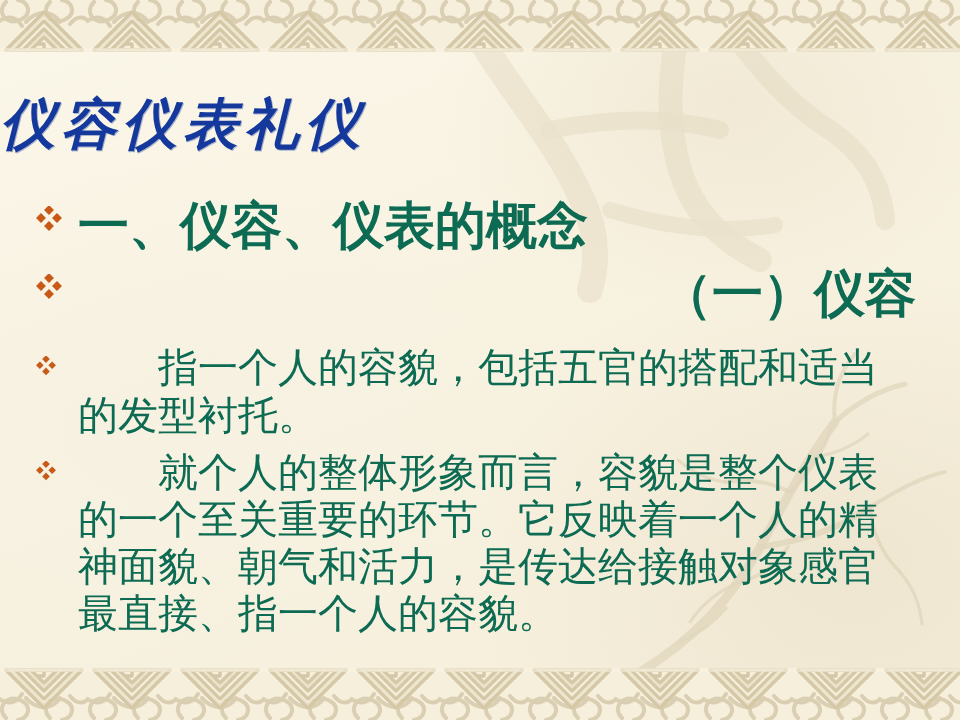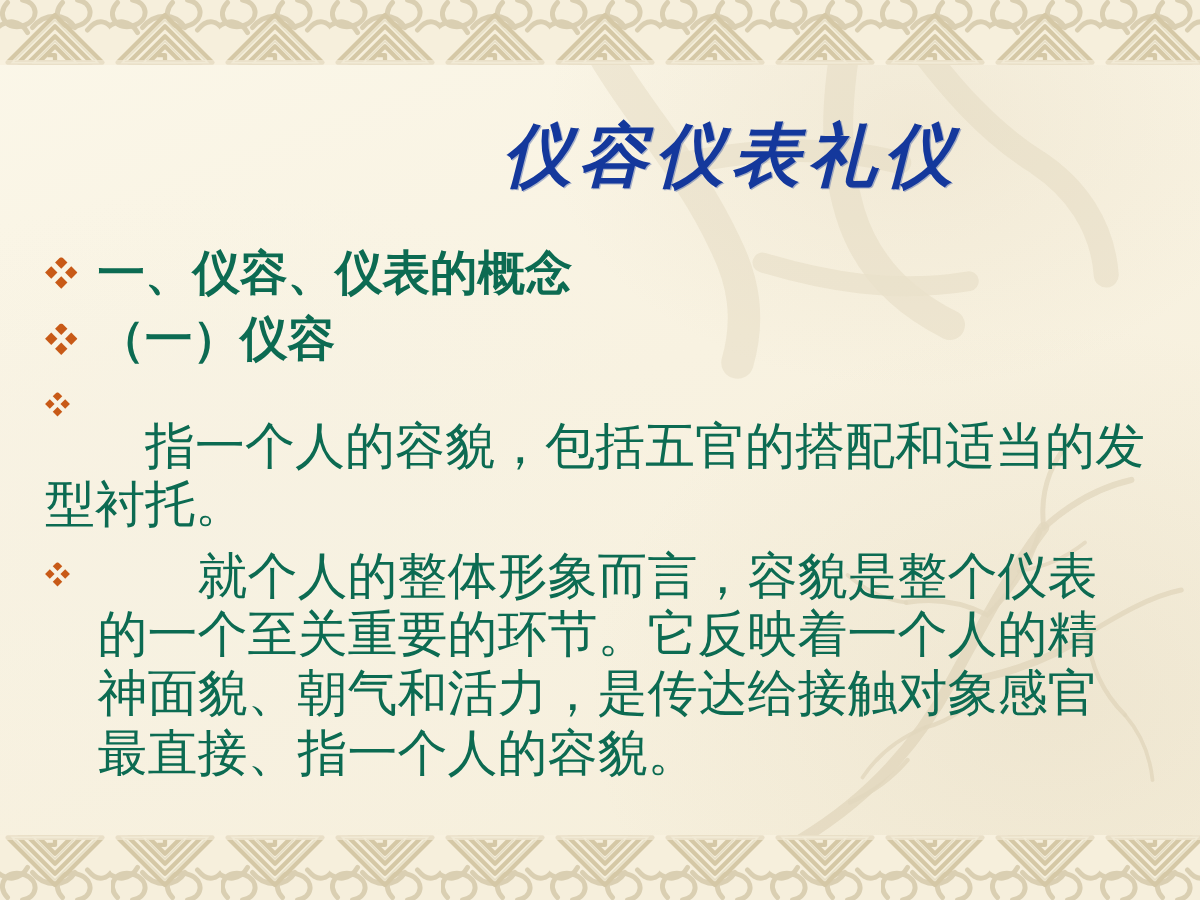--- a/index.html
+++ b/index.html
@@ -66,21 +66,21 @@
   .border-top { top: 0; }
   .border-bottom { bottom: 0; height: 52px; transform: scaleY(-1); }
   .border-strip svg { display: block; width: 960px; height: 52px; }
 
   
   .title {
     position: absolute;
     left: 0;
     top: 88px;
     width: 768px;
-    text-align: right;
+    text-align: left;
     font-family: "DejaVu Serif", "Liberation Serif", serif;
     font-size: 55px;
     font-weight: 700;
     font-style: italic;
     letter-spacing: 6px;
     color: #14389c;
     text-shadow: 1px 1px 0 rgba(20,56,156,0.35);
     white-space: nowrap;
   }
 
@@ -104,28 +104,28 @@
   }
   .bullet-mark svg { display: block; }
   .bullet-text {
     flex: 1 1 auto;
     color: #0c6b52;
     font-family: "DejaVu Sans", "Liberation Sans", sans-serif;
     line-height: 1.18;
     white-space: pre-wrap;
   }
 
-  .lvl-head .bullet-text { font-size: 38px; font-weight: 600; }
+  .lvl-head .bullet-text { font-size: 51px; font-weight: 600; }
   .lvl-head .bullet-mark { padding-top: 10px; }
   .lvl-body .bullet-text { font-size: 40px; font-weight: 400; }
   .lvl-body .bullet-mark { padding-top: 12px; }
 
   .row-1 { margin-bottom: 8px; }
-  .row-2 { margin-bottom: 8px; }
-  .row-3 { margin-bottom: 10px; flex-direction: column; }
+  .row-2 { margin-bottom: 20px; text-align: right; }
+  .row-3 { margin-bottom: 10px; }
 </style>
 </head>
 <body>
 
 <div class="slide">
 
   <div class="bg-base"></div>
 
   <div class="watermark-calligraphy">
     <svg viewBox="0 0 470 300" xmlns="http://www.w3.org/2000/svg">

